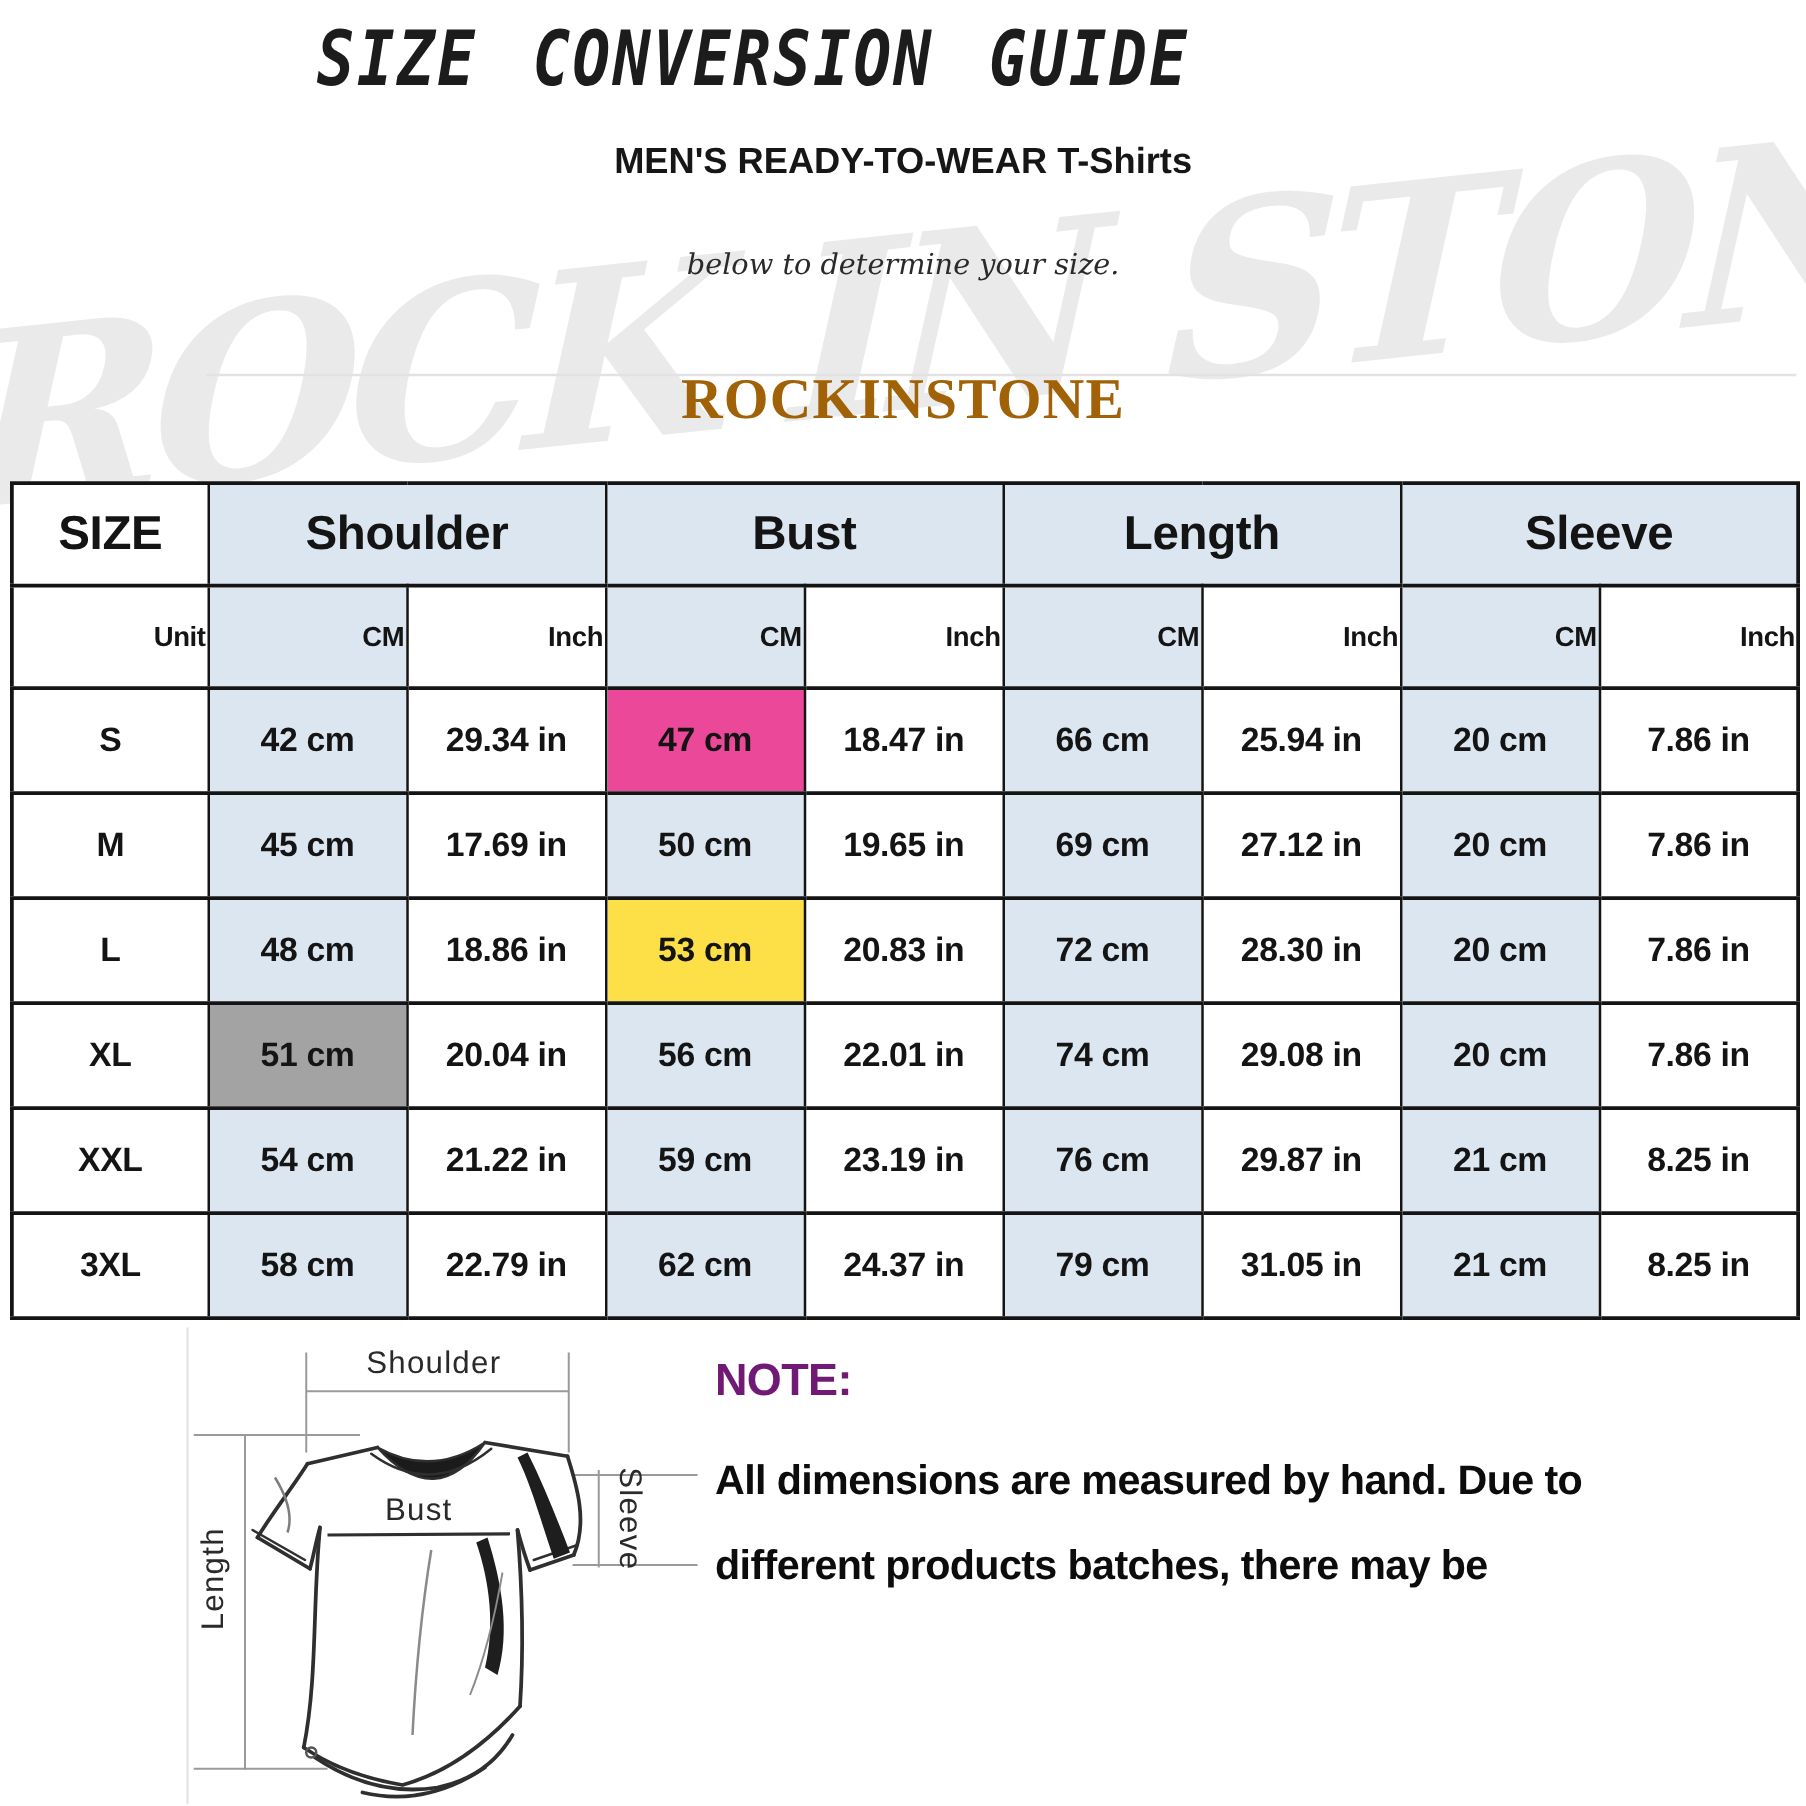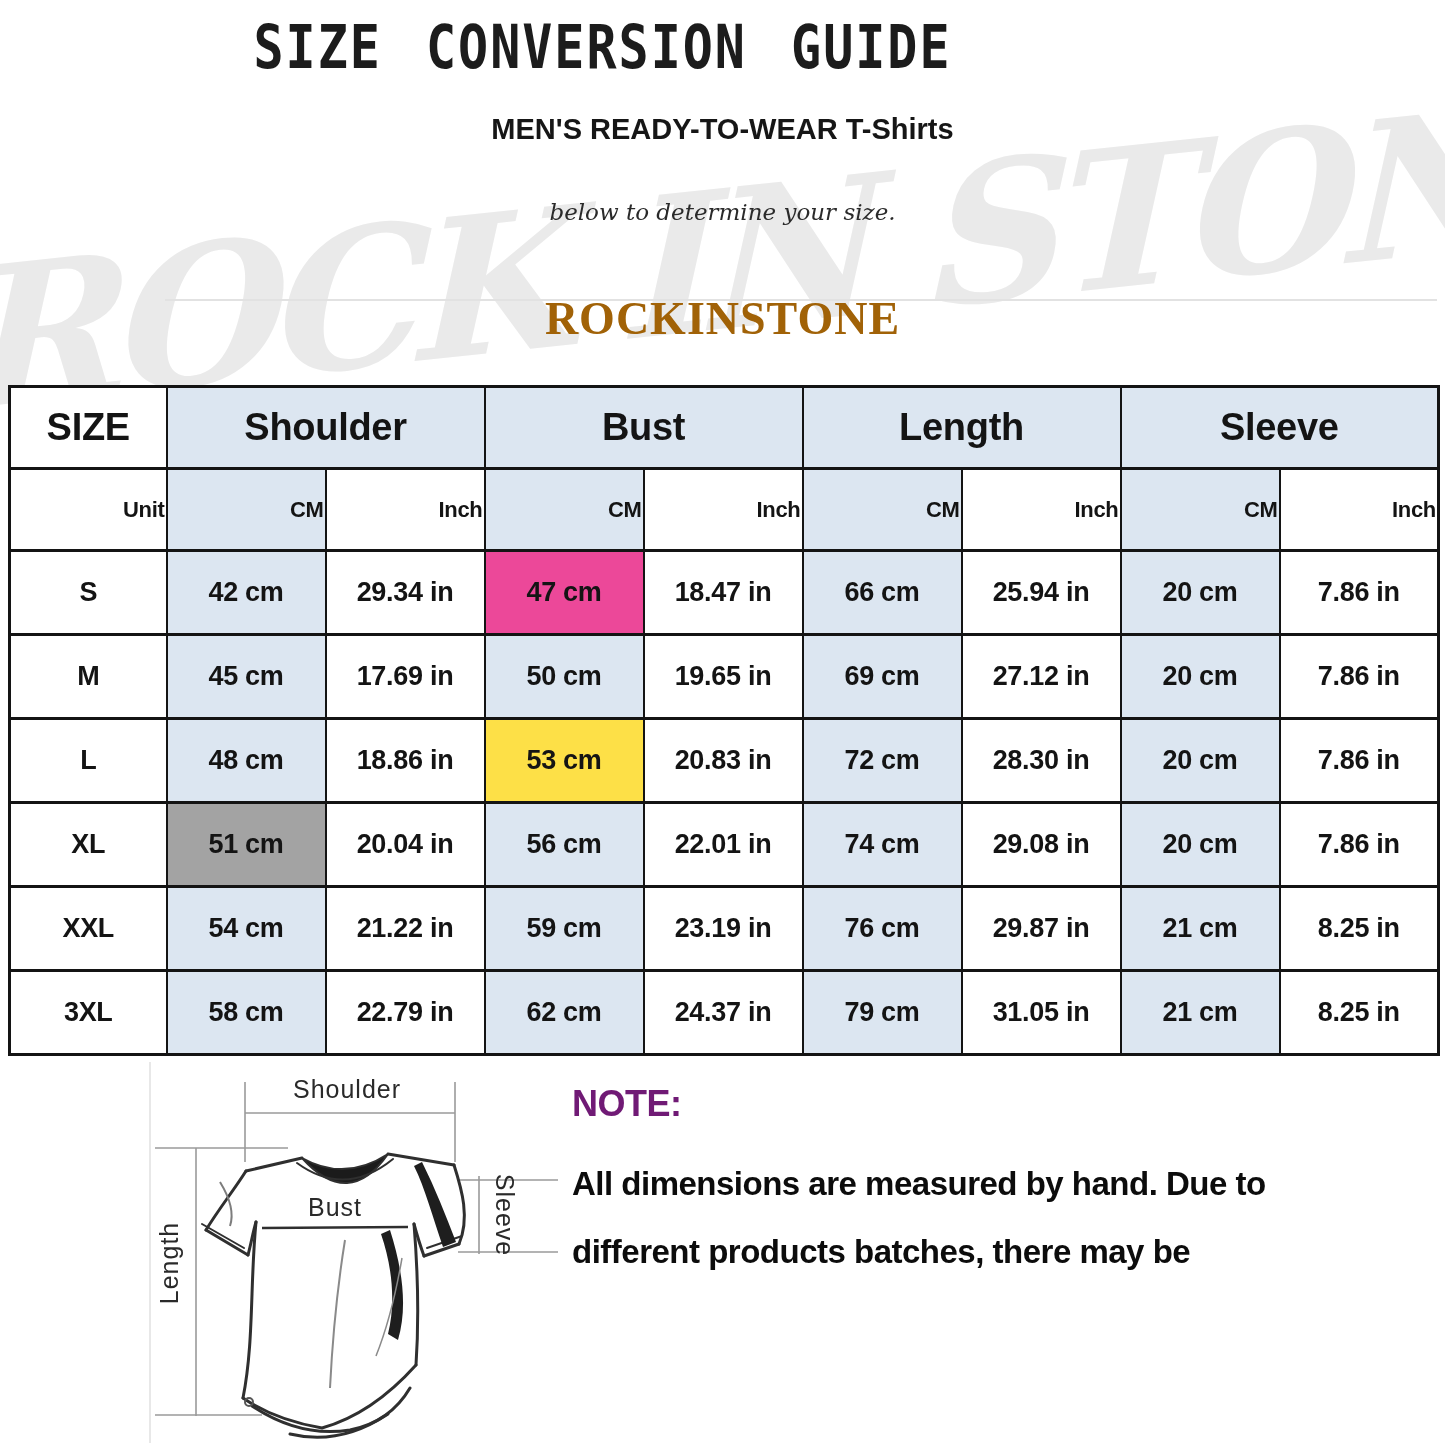--- a/index.html
+++ b/index.html
@@ -1,21 +1,21 @@
 <!DOCTYPE html>
 <html><head>
 <meta charset="utf-8">
 <style>
   html,body{margin:0;padding:0;background:#fff;}
   #page{
     position:relative;width:1445px;height:1445px;background:#ffffff;overflow:hidden;
     font-family:"Liberation Sans",sans-serif;color:#111;
   }
   
-  .title-wrap{position:absolute;top:12px;left:0;width:1205px;text-align:center;}
+  .title-wrap{position:absolute;top:12px;left:0;width:1205px;text-align:center;font-style:italic;}
   .title{
     display:inline-block;font-family:"DejaVu Sans Mono",monospace;font-weight:bold;
     font-size:50px;letter-spacing:2px;word-spacing:12px;color:#1c1c1c;
     transform:scaleY(1.22);transform-origin:center top;white-space:nowrap;
   }
   .subtitle{
     position:absolute;top:113px;left:0;width:1445px;text-align:center;
     font-size:29px;font-weight:bold;letter-spacing:0px;color:#161616;
   }
   .description{

